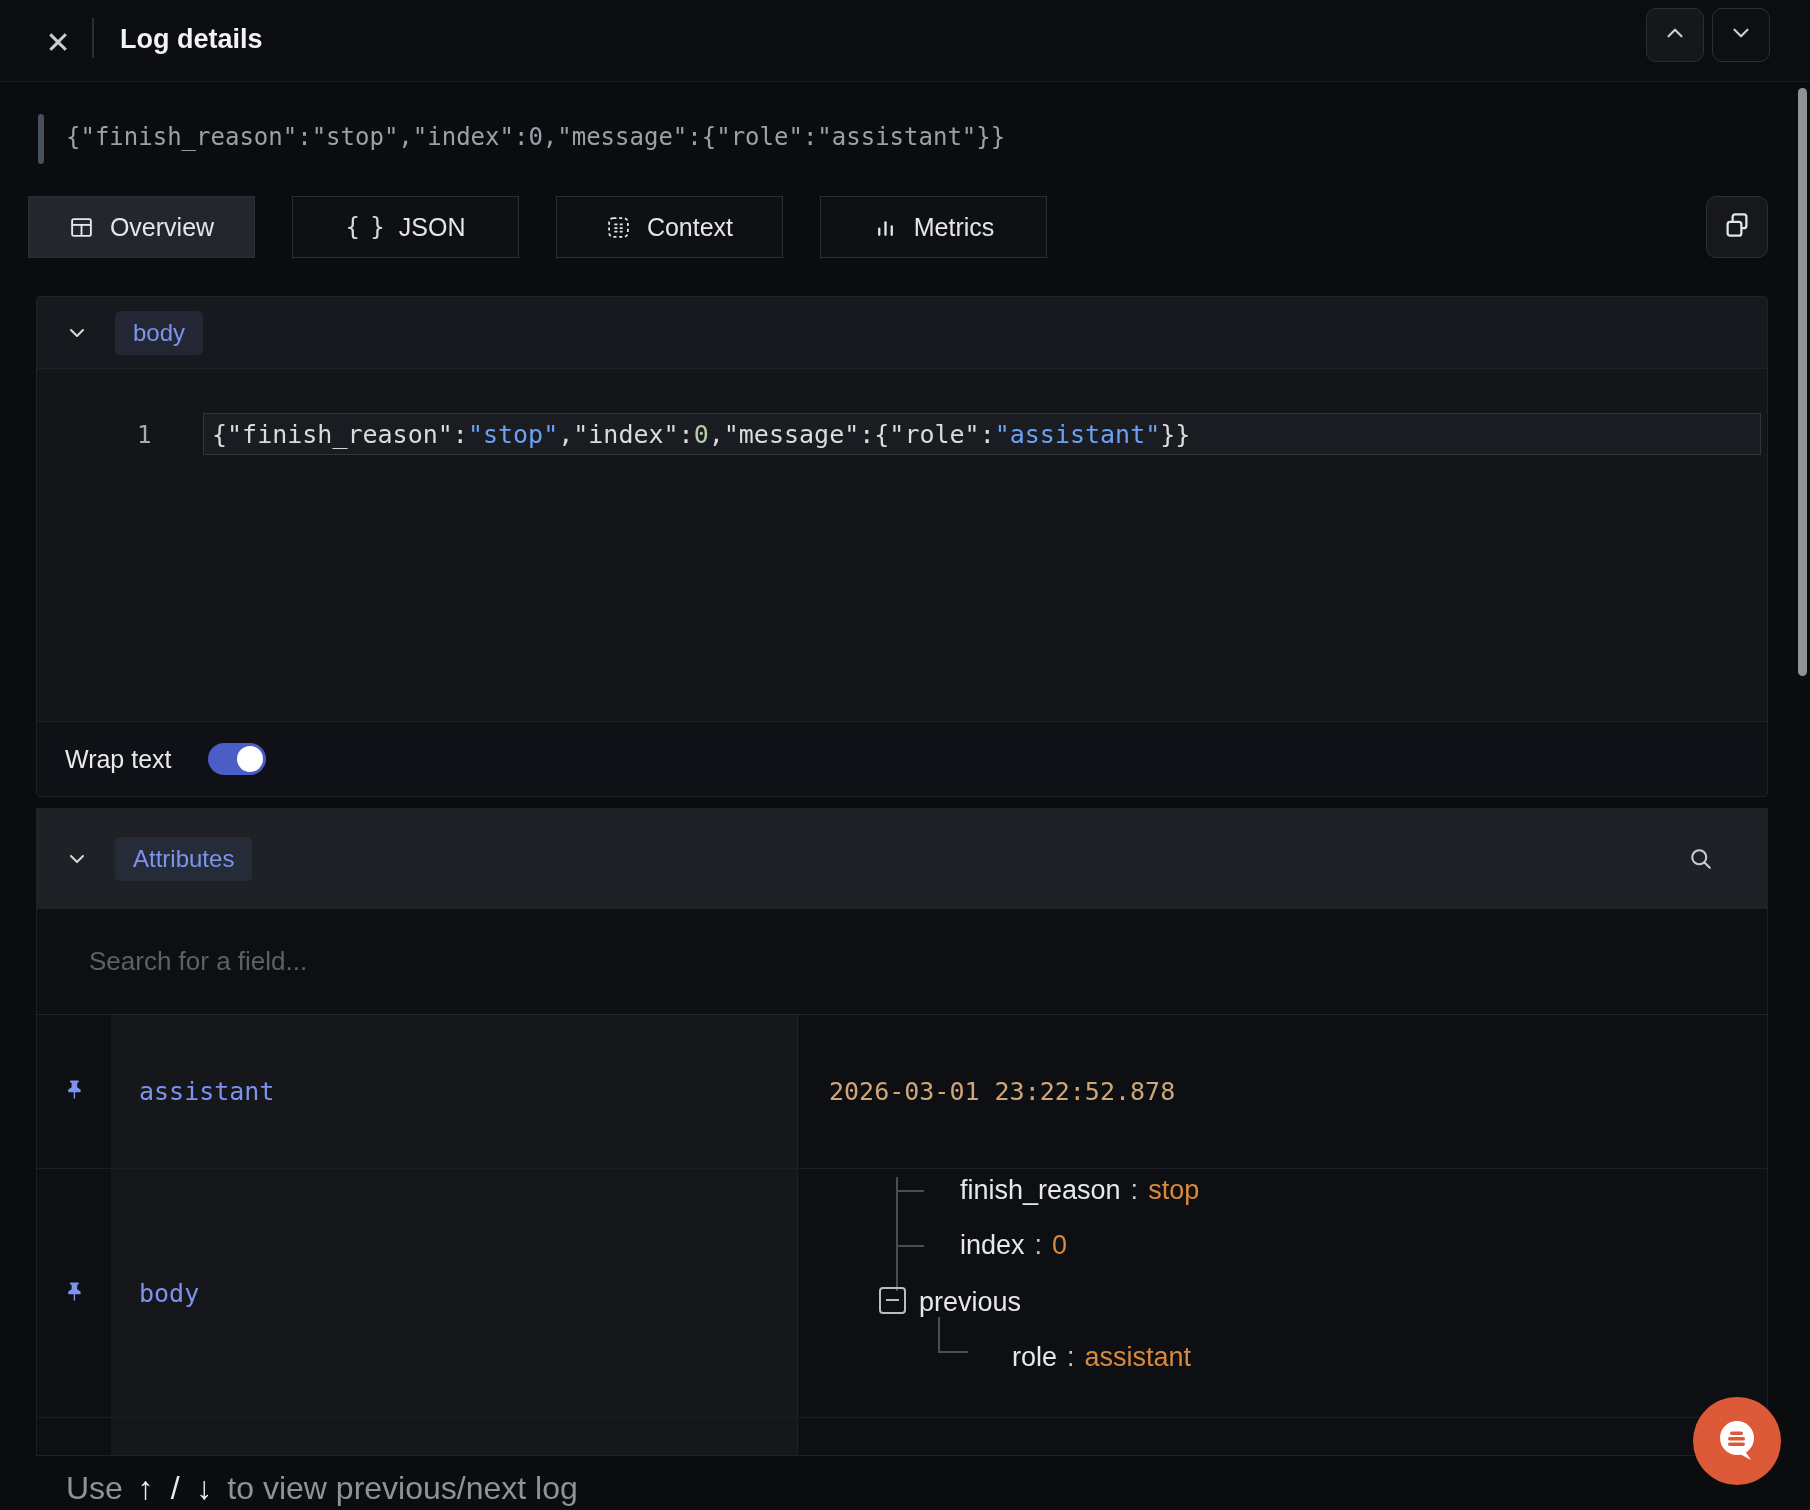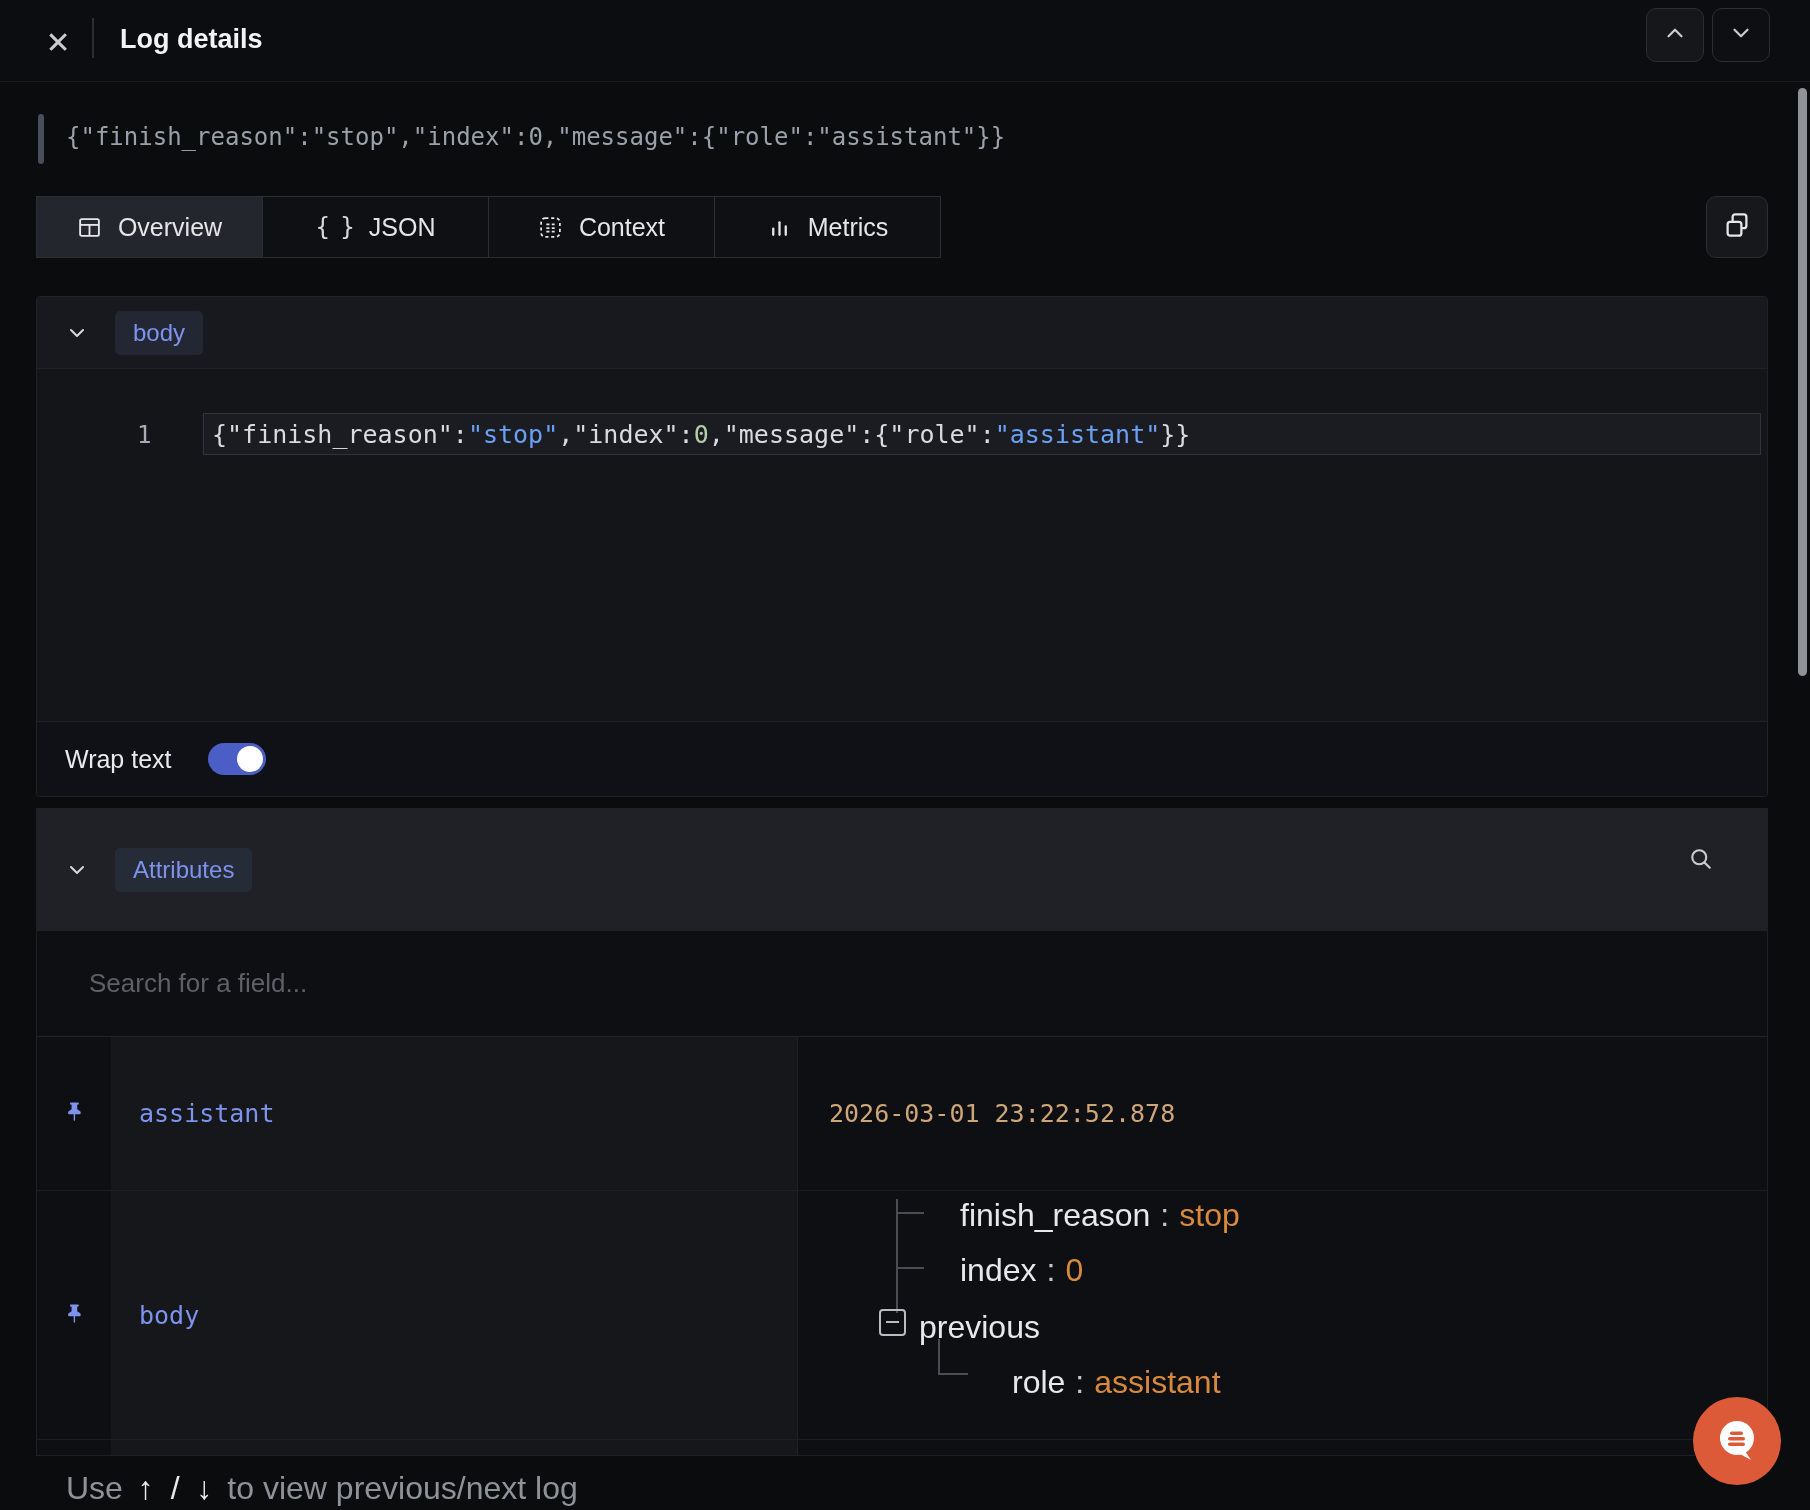--- a/index.html
+++ b/index.html
@@ -28,21 +28,21 @@
   
   .scroll-thumb { position:absolute; right:3px; top:88px; width:9px; height:588px;
                   background:#8f9297; border-radius:5px; }
 
   
   .snippet { position:absolute; left:38px; top:112px; height:54px; }
   .accent-bar { position:absolute; left:0; top:2px; width:6px; height:50px; background:#474e5c; border-radius:3px; }
   .snippet-text { position:absolute; left:28px; top:11px; font-size:24px; color:#9aa1ab; white-space:nowrap; }
 
   
-  .tabbar { position:absolute; left:36px; top:196px; height:78px; display:flex; }
+  .tabbar { position:absolute; left:28px; top:196px; height:78px; display:flex;gap:38px; }
   .tab { width:227px; height:62px; display:flex; align-items:center; justify-content:center; gap:16px;
          background:#0f1014; border:1px solid #2b2e34; margin-left:-1px; cursor:pointer;
          font-size:25px; color:#e4e6e9; }
   .tab:first-child { margin-left:0; }
   .tab.active { background:#24262d; }
   .tab .ticon { display:flex; align-items:center; color:#d6d8db; }
   .braces-glyph { font-family:"DejaVu Sans Mono", monospace; font-size:24px; color:#d6d8db; letter-spacing:-2px; }
   .copy-btn { position:absolute; left:1706px; top:196px; width:62px; height:62px; border-radius:10px;
               border:1px solid #2b2e34; background:#17181c; display:flex; align-items:center; justify-content:center; cursor:pointer; }
 
@@ -64,21 +64,21 @@
   .tok-number { color:#b5cea8; }
   .wrap-row { height:75px; border-top:1px solid #202229; background:#101116;
               display:flex; align-items:center; padding-left:28px; gap:36px; }
   .wrap-label { font-size:25px; color:#e8eaec; }
   .toggle { position:relative; width:58px; height:32px; border-radius:16px; background:#4b5ec5; cursor:pointer; }
   .toggle .knob { position:absolute; right:3px; top:3px; width:26px; height:26px; border-radius:50%; background:#ffffff; }
 
   
   .panel-attrs { position:absolute; left:36px; top:808px; width:1732px; height:648px;
                  border:1px solid #1e2026; background:#0e0f12; overflow:hidden; }
-  .attrs-header { position:relative; height:122px; background:#1f2127;
+  .attrs-header { position:relative; height:100px; background:#1f2127;
                   display:flex; align-items:center; padding-left:28px; gap:26px;text-align:center; }
   .attrs-header .pill { background:#262b38; }
   .search-iconbtn { position:absolute; right:46px; top:30px; width:40px; height:40px;
                     display:flex; align-items:center; justify-content:center; cursor:pointer; }
   .search-row { height:106px; border-bottom:1px solid #23252b; display:flex; align-items:center; }
   .search-row input { width:100%; height:100%; background:transparent; border:none; outline:none;
                       padding-left:52px; font-size:26px; color:#c7cacf; font-family:"Liberation Sans", sans-serif; }
   .search-row input::placeholder { color:#5d6167; }
 
   .attr-row { display:flex; border-bottom:1px solid #1c1e23; }
@@ -87,21 +87,21 @@
                border-right:1px solid #202229; font-size:25px; color:#7d93ee; cursor:pointer; }
   .col-value { flex:1; background:#0e0f12; position:relative; }
   .row-timestamp { height:154px; }
   .row-timestamp .col-value { display:flex; align-items:center; padding-left:31px;
                               font-size:25px; color:#cfa678; }
   .row-body { height:249px; }
   .row-stub { height:38px; border-bottom:none; }
   .pin-btn { background:none; border:none; cursor:pointer; display:flex; }
 
   
-  .tree { position:absolute; left:0; top:0; width:100%; height:100%; font-size:32px; }
+  .tree { position:absolute; left:0; top:0; width:100%; height:100%; font-size:27px; }
   .t-vline { position:absolute; left:98px; top:8px; width:2px; height:114px; background:#4a4d53; }
   .t-tick { position:absolute; left:98px; width:28px; height:2px; background:#4a4d53; }
   .t-tick.t1 { top:21px; } .t-tick.t2 { top:76px; }
   .t-line { position:absolute; white-space:nowrap; }
   .t-key { color:#e6e8ea; }
   .t-colon { color:#c3c7cc; margin:0 10px; }
   .t-val { color:#d8893c; }
   .t-line.l1 { left:162px; top:6px; }
   .t-line.l2 { left:162px; top:61px; }
   .t-line.l3 { left:121px; top:118px; }

